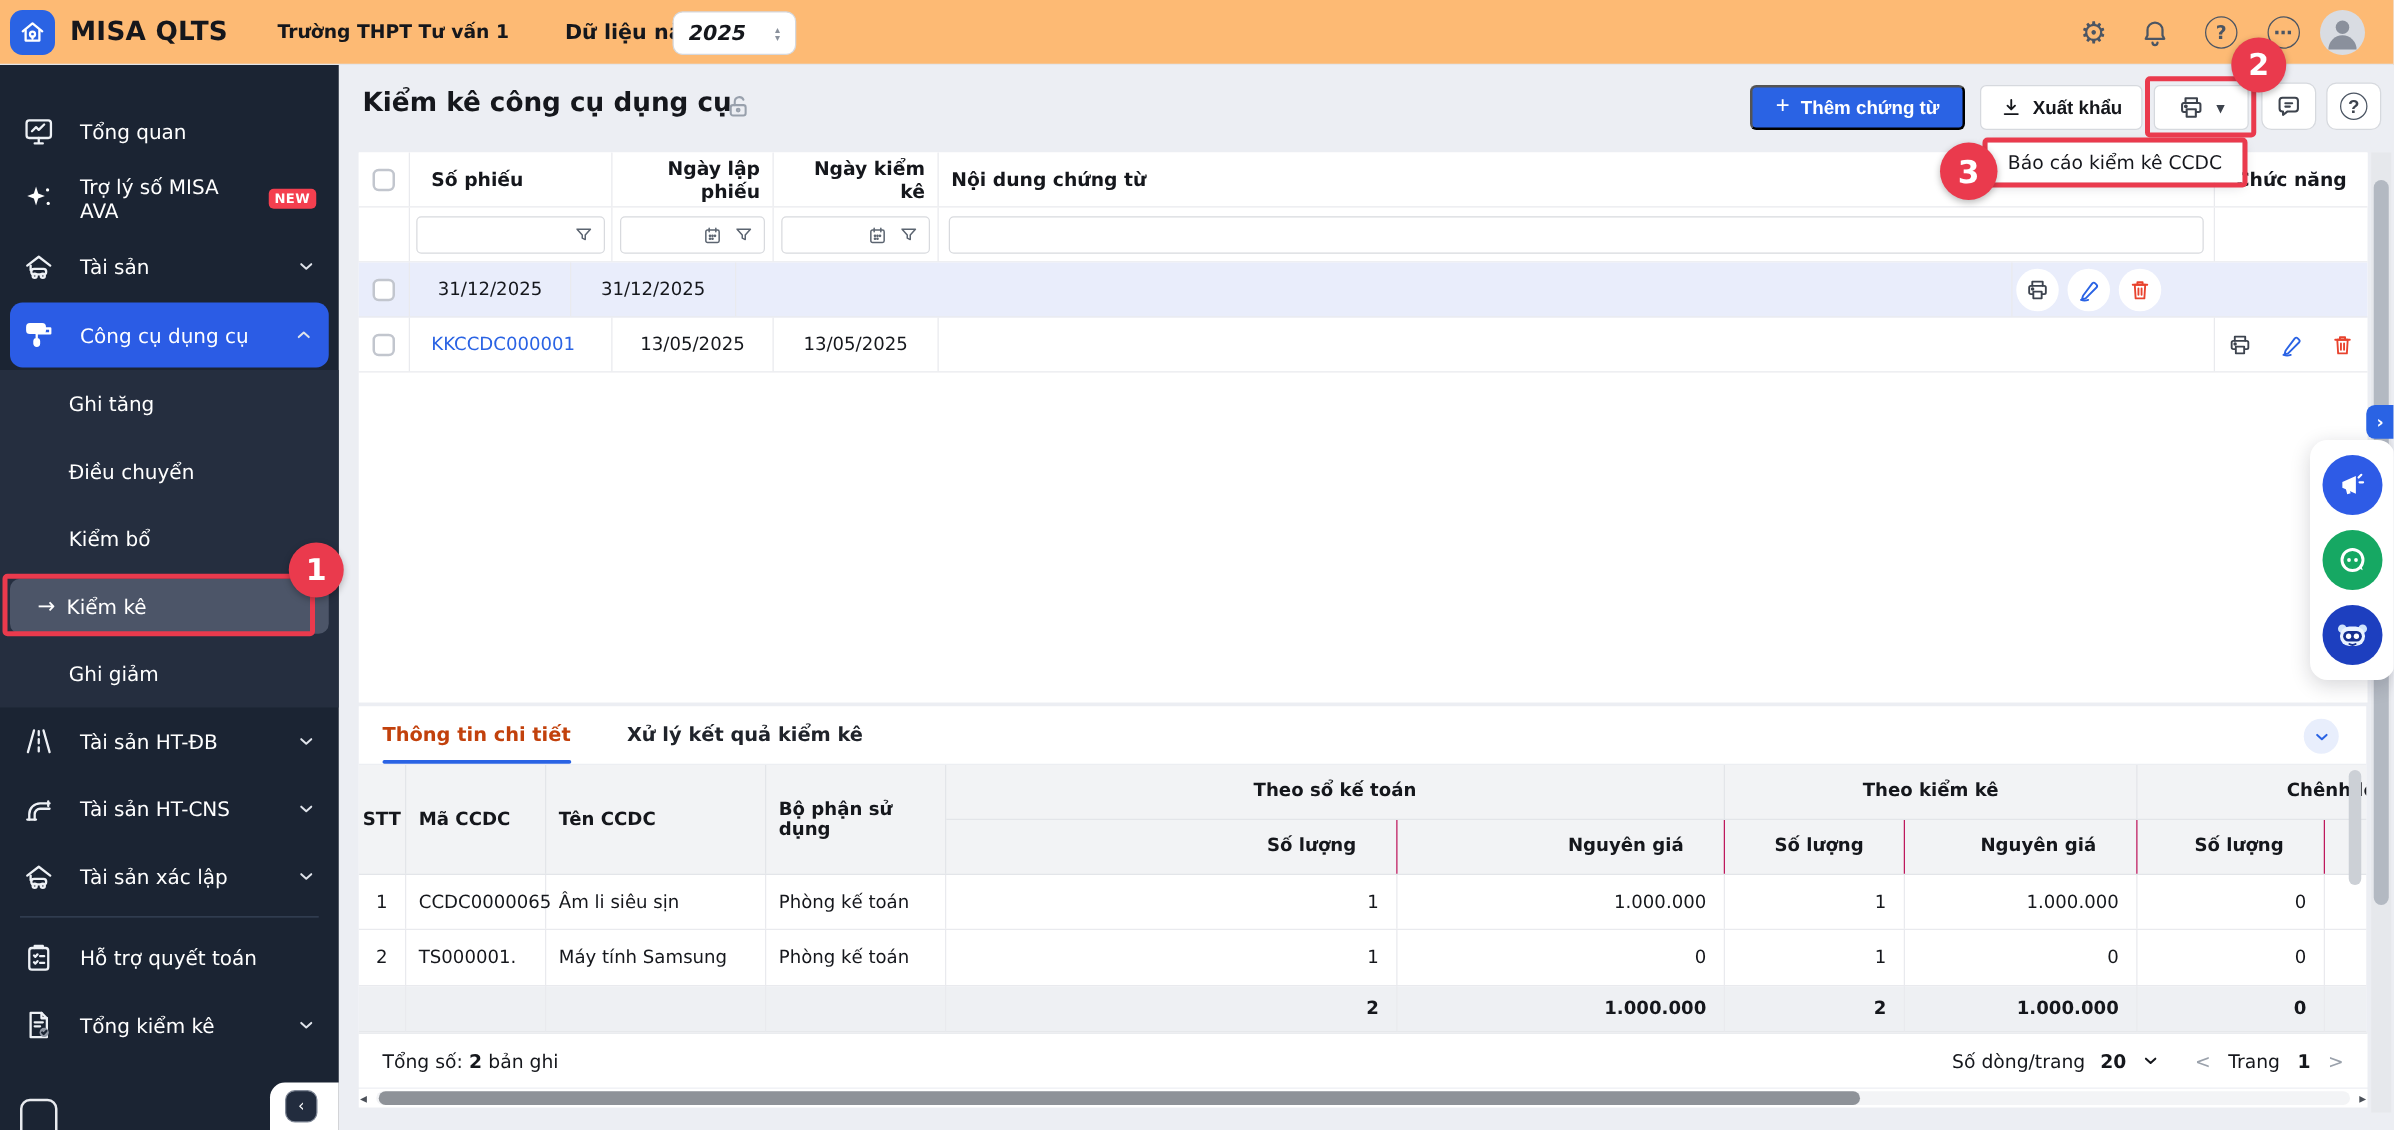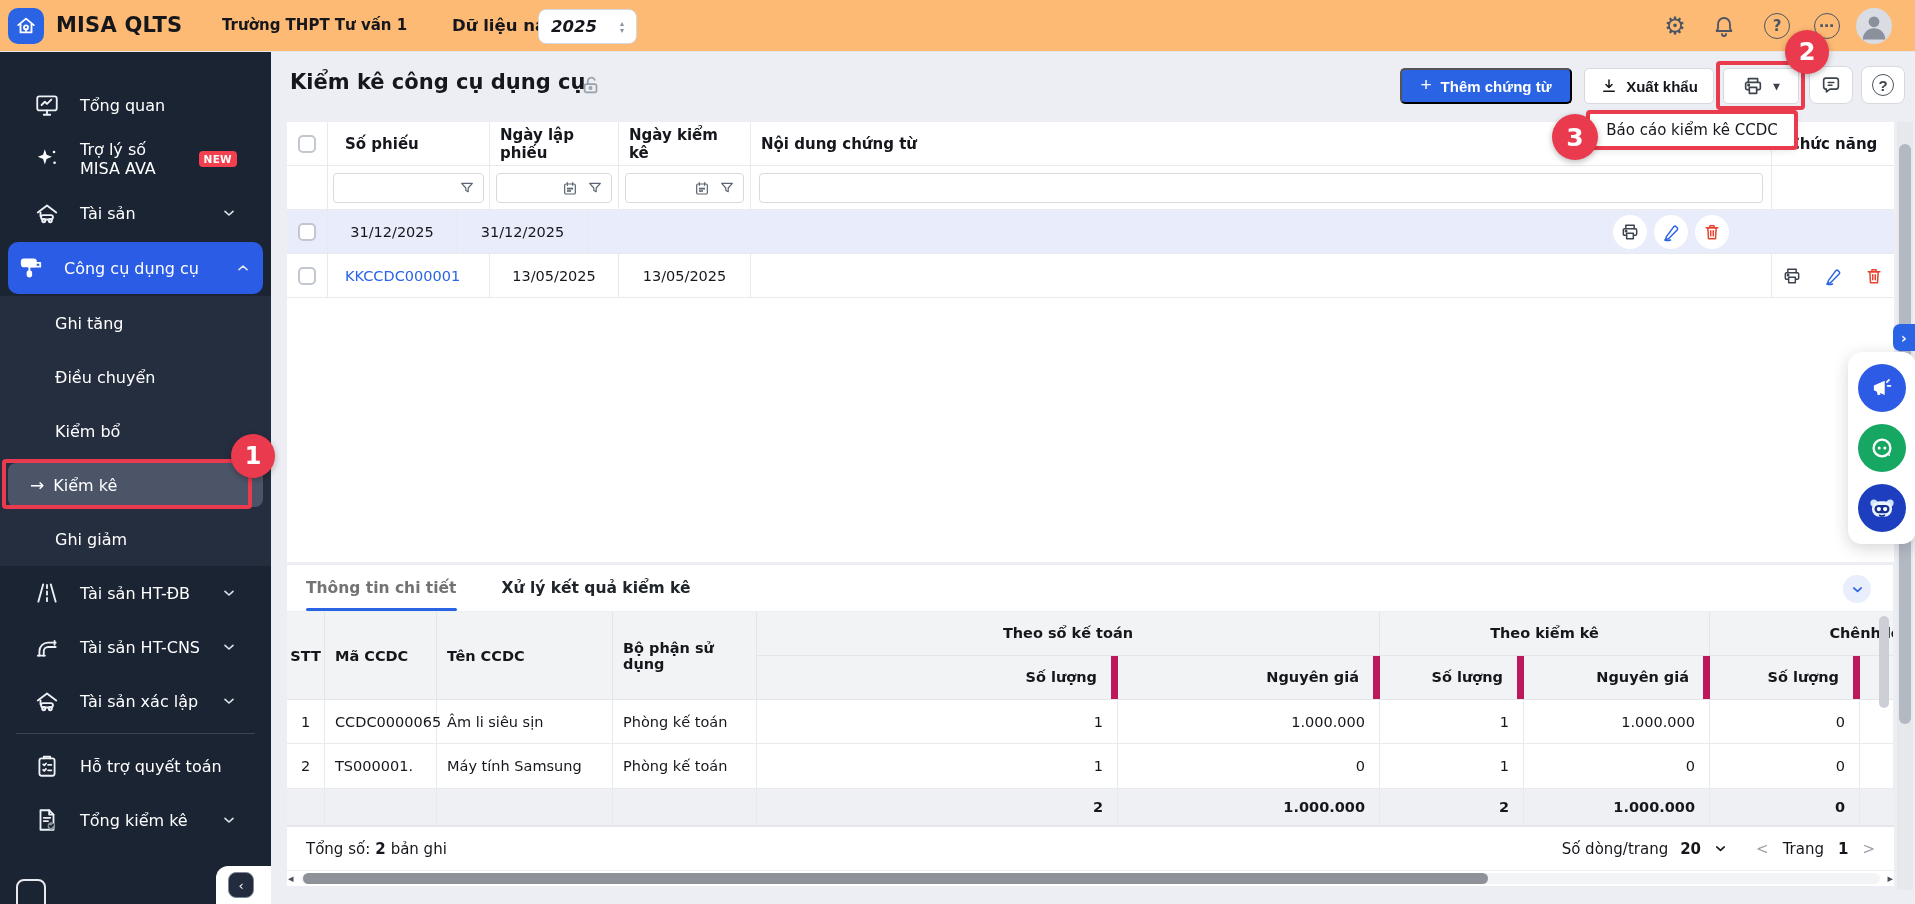--- a/index.html
+++ b/index.html
@@ -31,21 +31,21 @@
   .tb-bell { left:1711px; }
   .tb-circle { border:1.8px solid #4b5563; border-radius:50%; font-size:15px; font-weight:700; }
   .tb-help { left:1764px; }
   .tb-more { left:1814px; letter-spacing:1px; }
   .avatar { position:absolute; left:1856px; top:8px; width:36px; height:36px; border-radius:50%;
             background:#d9dce2; overflow:hidden; display:flex; align-items:center; justify-content:center; }
 
   
   .sidebar { position:absolute; left:0; top:52px; width:271px; height:852px; background:#1b2433;
              color:#fff; z-index:20; overflow:hidden; padding-top:26px; }
-  .nav-item { height:54px; display:flex; align-items:center; padding:0 34px; gap:20px;
+  .nav-item { height:54px; display:flex; align-items:center; padding:0 18px; gap:20px;
               font-size:16px; font-weight:500; cursor:pointer; }
   .nav-item .nico { width:26px; height:26px; flex:none; color:#eef1f6; }
   .nav-item .chev { margin-left:auto; color:#dfe3ea; }
   .nav-item.active-blue { background:#2b5ce5; margin:2px 8px; height:52px; border-radius:10px;
                           padding:0 12px 0 10px; }
   .new-badge { margin-left:auto; background:#f43f4f; color:#fff; font-size:10.5px; font-weight:700;
                border-radius:4px; padding:2px 5px; letter-spacing:.3px; }
   .submenu { background:#252e3f; }
   .sub-item { height:54px; display:flex; align-items:center; padding-left:55px; font-size:16px;
               font-weight:400; cursor:pointer; }
@@ -89,21 +89,21 @@
   .ann-rect2 { left:1716px; top:61px; width:89px; height:49px; }
   .ann-rect3 { left:1586px; top:110px; width:212px; height:40px; }
   .ann-badge { position:absolute; background:#ea3a4d; border-radius:50%; color:#fff; font-weight:700;
                display:flex; align-items:center; justify-content:center; z-index:60;
                box-shadow:0 2px 6px rgba(0,0,0,.28); }
   .ann-b1 { left:231px; top:434px; width:44px; height:44px; font-size:24px; }
   .ann-b2 { left:1785px; top:30px; width:44px; height:44px; font-size:24px; }
   .ann-b3 { left:1552px; top:114px; width:46px; height:46px; font-size:25px; }
 
   
-  .table-card { position:absolute; left:287px; top:122px; width:1607px; height:440px; background:#fff; z-index:2; }
+  .table-card { position:absolute; left:287px; top:122px; width:1607px; height:440px; background:#fff; z-index:2;text-align:right; }
   .trow { display:flex; align-items:stretch; border-bottom:1px solid #e9eaee; }
   .trow.head { height:44px; background:#fff; font-weight:700; font-size:15px; }
   .trow.filter { height:44px; }
   .trow.data { height:44px; font-size:14.5px; }
   .trow.data.selected { background:#e9edfb; }
   .tcell { border-right:1px solid #e9eaee; display:flex; align-items:center; padding:0 10px; overflow:hidden; }
   .tcell:last-child { border-right:none; }
   .c-cb { width:41px; justify-content:center; padding:0; }
   .c-sp { width:162px; padding-left:17px; }
   .c-nlp { width:129px; justify-content:center; }
@@ -121,36 +121,36 @@
   .ic-edit-act { color:#2a63e4; }
   .ic-del-act { color:#e8432e; }
 
   
   .detail { position:absolute; left:287px; top:565px; width:1606px; height:261px; background:#fff;
             overflow:hidden; z-index:2; }
   .tabbar { height:47px; display:flex; align-items:center; padding-left:19px; gap:45px;
             border-bottom:1px solid #eceef2; position:relative; }
   .tab { font-size:15.5px; font-weight:600; color:#20242b; cursor:pointer; position:relative;
          height:100%; display:flex; align-items:center; }
-  .tab.active { color:#737373; }
+  .tab.active { color:#c2410c; }
   .tab.active::after { content:""; position:absolute; left:0; right:0; bottom:0; height:3px;
                        background:#2a63e4; border-radius:2px; }
   .tab-collapse { position:absolute; right:22px; top:10px; width:28px; height:28px; border-radius:50%;
                   background:#e8eefc; color:#2a63e4; display:flex; align-items:center; justify-content:center;
                   cursor:pointer; }
   .dwrap { width:1753px; }
   .d-head { display:flex; height:88px; background:#f2f3f5; border-bottom:1px solid #e3e5e9;
             font-size:14.5px; font-weight:700; }
   .dh-cell { border-right:1px solid #e3e5e9; display:flex; align-items:center; padding:12px 10px; }
   .d-groups { display:flex; flex-direction:column; }
   .dg-row { display:flex; height:44px; }
   .dg-cell { border-right:1px solid #e3e5e9; border-bottom:1px solid #e3e5e9; display:flex;
              align-items:center; justify-content:center; }
-  .ds-cell { border-right:7px solid #be185d; display:flex; align-items:center; justify-content:flex-end;
-             padding-right:14px; }
+  .ds-cell { border-right:1px solid #be185d; display:flex; align-items:center; justify-content:flex-end;
+             padding-right:32px; }
   .w-stt { width:38px; justify-content:center; padding:0; }
   .w-ma { width:112px; }
   .w-ten { width:176px; }
   .w-bp { width:144px; }
   .w-sl1 { width:361px; } .w-ng1 { width:262px; }
   .w-sl2 { width:144px; } .w-ng2 { width:186px; }
   .w-sl3 { width:150px; } .w-ng3 { width:180px; }
   .w-g1 { width:623px; } .w-g2 { width:330px; } .w-g3 { width:330px; }
   .d-row { display:flex; height:44px; border-bottom:1px solid #e9eaee; font-size:14.5px; }
   .d-row:nth-child(3) { height:45px; }

